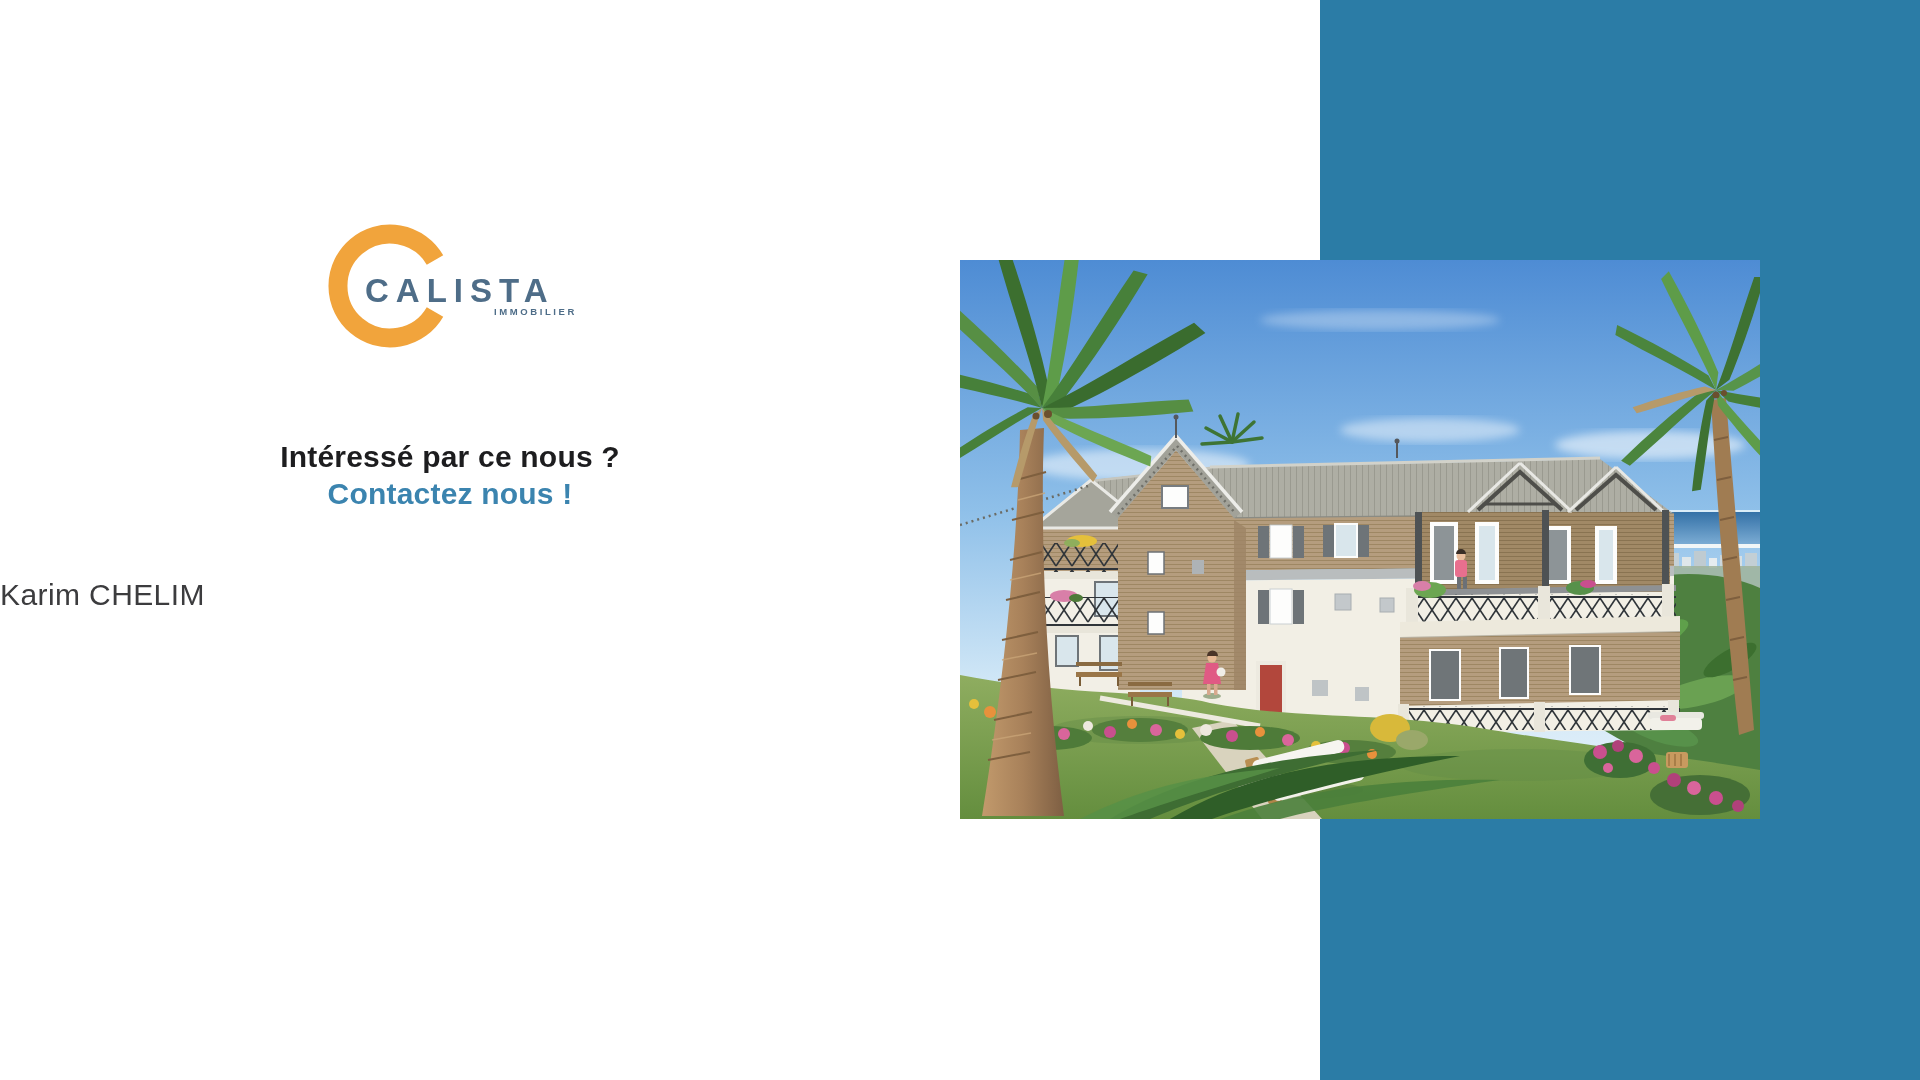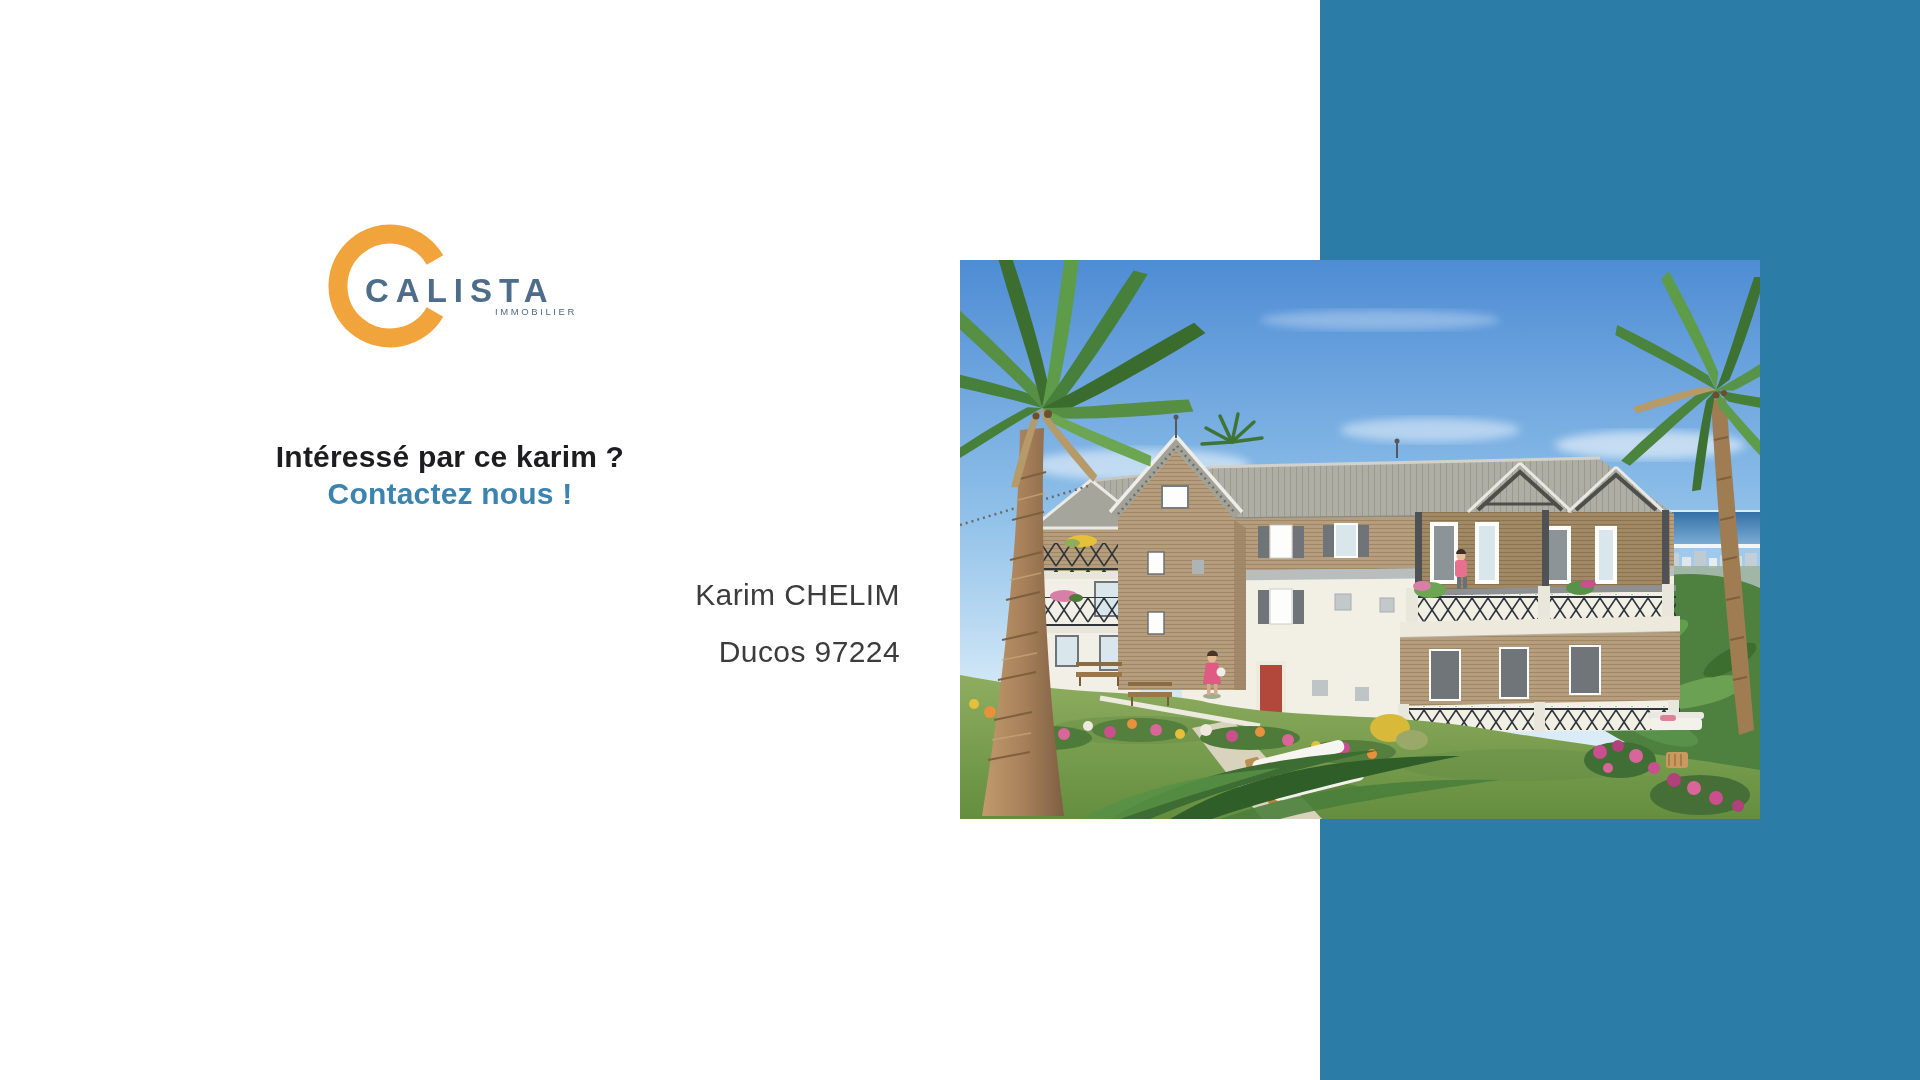--- a/index.html
+++ b/index.html
@@ -13,30 +13,30 @@
 
   .side-band{position:absolute;left:1320px;top:0;width:600px;height:1080px;background:var(--accent-band);}
 
   .left-col{position:absolute;left:0;top:0;width:900px;height:1080px;}
 
   
   .logo{position:absolute;left:325px;top:220px;width:255px;height:150px;}
   .logo-ring{position:absolute;left:2px;top:2px;width:126px;height:130px;}
   .brand-name{position:absolute;left:40px;top:52px;font-size:33px;font-weight:700;
     letter-spacing:7px;color:var(--brand-slate);white-space:nowrap;}
-  .brand-tagline{position:absolute;right:3px;top:86px;font-size:9.5px;font-weight:400;
+  .brand-tagline{position:absolute;right:3px;top:86px;font-size:9.5px;font-weight:700;
     letter-spacing:2.6px;color:var(--brand-slate);white-space:nowrap;}
 
   
   .cta{position:absolute;left:0;top:438px;width:900px;text-align:center;}
   .cta-heading{font-size:30px;line-height:38px;font-weight:700;color:var(--heading-dark);letter-spacing:0.2px;}
   .cta-sub{font-size:30px;line-height:36px;font-weight:700;color:var(--cta-blue);letter-spacing:0.2px;text-align:center;}
 
   
-  .contact{position:absolute;left:0;top:566px;width:900px;text-align:right;
+  .contact{position:absolute;left:0;top:566px;width:900px;text-align:left;
     font-size:30px;color:var(--text-dark);letter-spacing:0.4px;}
   .contact div{line-height:57px;font-weight:400;}
 
   
   .photo{position:absolute;left:960px;top:260px;width:800px;height:559px;overflow:hidden;}
   .photo svg{display:block;width:800px;height:559px;}
 </style>
 </head>
 <body>
 
@@ -48,27 +48,26 @@
 
     <div class="logo">
       <svg class="logo-ring" viewBox="0 0 126 130">
         <path d="M108,38 A52,52 0 1 0 108,90" fill="none" stroke="var(--brand-orange)" stroke-width="19" stroke-linecap="butt"></path>
       </svg>
       <div class="brand-name">CALISTA</div>
       <div class="brand-tagline">IMMOBILIER</div>
     </div>
 
     <div class="cta">
-      <div class="cta-heading">Intéressé par ce karim ?</div>
+      <div class="cta-heading">Intéressé par ce nous ?</div>
       <div class="cta-sub">Contactez nous !</div>
     </div>
 
     <div class="contact">
       <div>Karim CHELIM</div>
-      <div>Ducos 97224</div>
     </div>
   </div>
 
   <div class="photo">
     <svg viewBox="0 0 800 559" preserveAspectRatio="none">
       <defs>
         <linearGradient id="sky" x1="0" y1="0" x2="0" y2="1">
           <stop offset="0" stop-color="#4E8CD4"></stop>
             <stop offset="0.45" stop-color="#8FC0E9"></stop>
           <stop offset="0.75" stop-color="#CFE6F6"></stop>

